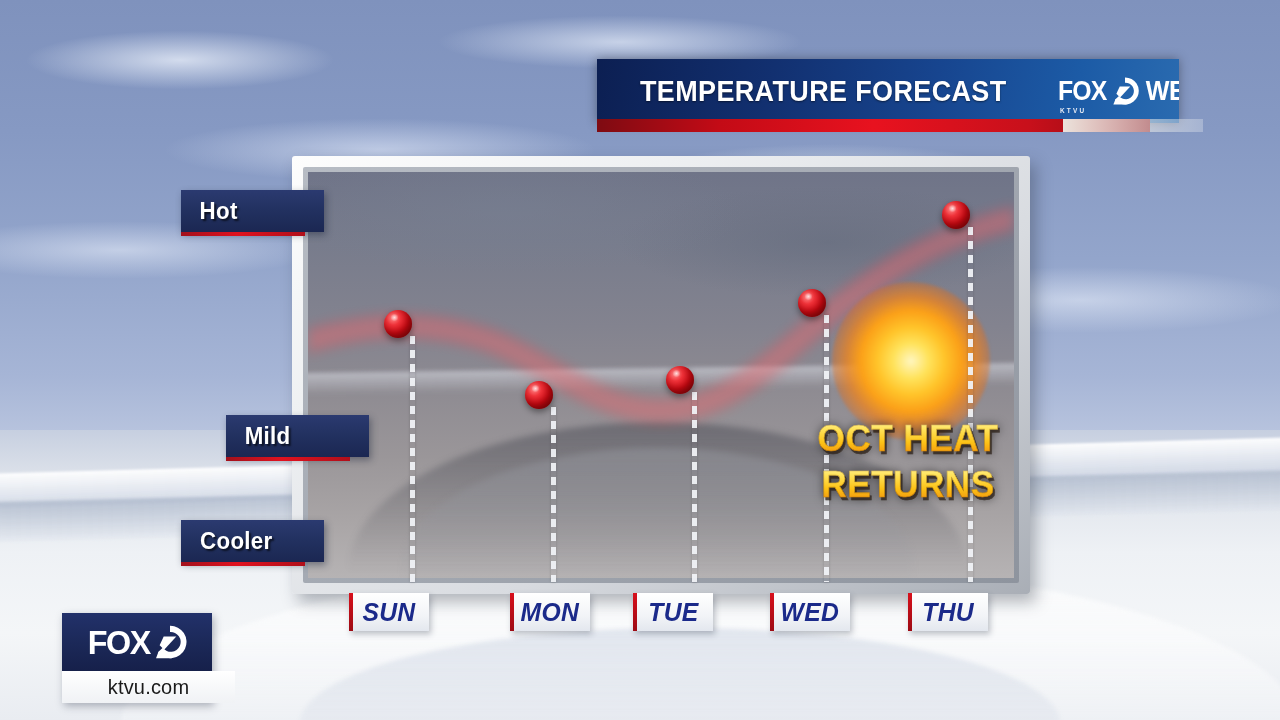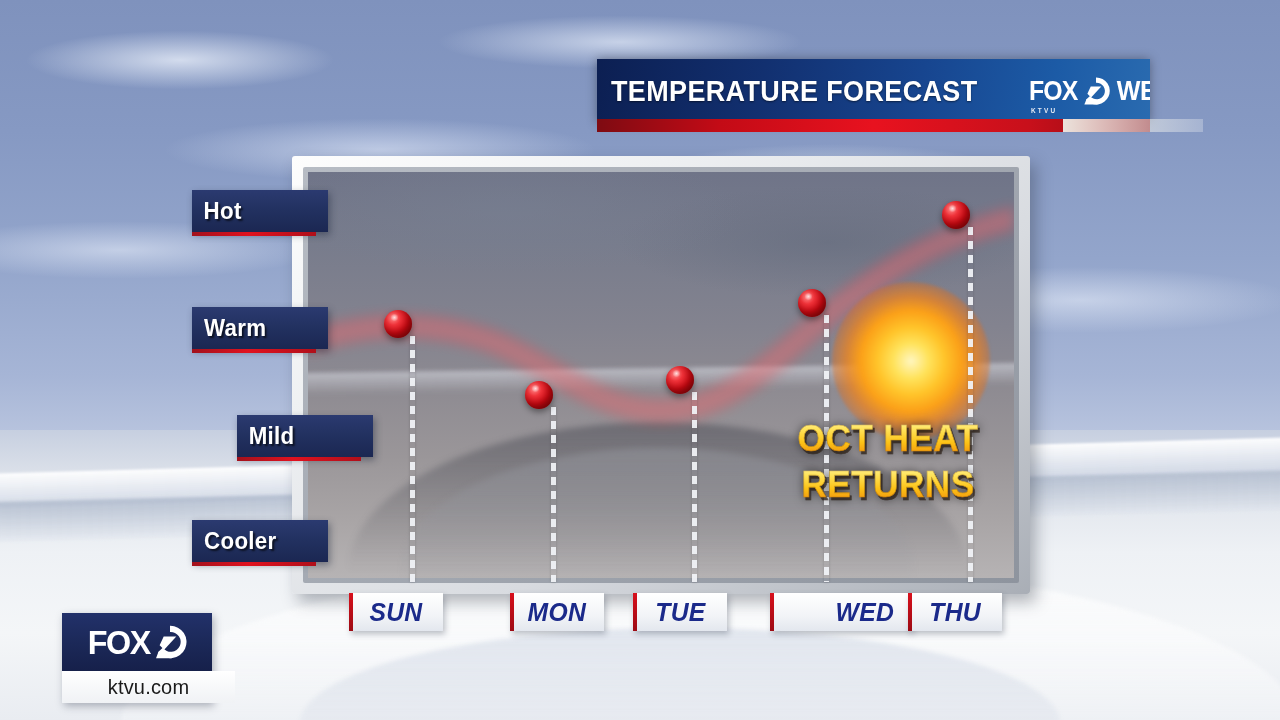--- a/index.html
+++ b/index.html
@@ -74,20 +74,21 @@
   
   .banner {
     position: absolute;
     left: 597px; top: 59px;
     width: 553px; height: 64px;
     background: linear-gradient(100deg, #0c1f52 0%, #123070 30%, #17458f 58%, #1c5ba6 82%, #2a6bb0 100%);
     box-shadow: 0 0 10px rgba(0,0,0,.35);
     display: flex;
     align-items: center;
     overflow: hidden;
+    padding-left: 29px;
   }
   .banner-title {
     color: #ffffff;
     font-size: 29px;
     font-weight: bold;
     letter-spacing: .4px;
     margin-left: 14px;
     white-space: nowrap;
     text-shadow: 0 1px 2px rgba(0,0,0,.5);
     transform: scaleX(.93);
@@ -241,21 +242,21 @@
     position: absolute;
     left: 6px; top: 4px;
     width: 9px; height: 7px;
     border-radius: 50%;
     background: radial-gradient(circle, rgba(255,225,225,.95), rgba(255,200,200,0) 70%);
   }
 
   
   .headline {
     position: absolute;
-    left: 782px; top: 416px;
+    left: 802px; top: 416px;
     width: 212px;
     text-align: center;
     line-height: 46px;
     pointer-events: none;
   }
   .headline span {
     display: block;
     font-size: 37px;
     font-weight: bold;
     font-style: normal;
@@ -265,27 +266,28 @@
     -webkit-background-clip: text;
     background-clip: text;
     color: transparent;
     -webkit-text-stroke: 0.6px rgba(120,60,0,.35);
     filter: drop-shadow(2px 3px 0 rgba(42,30,20,.75)) drop-shadow(0 0 5px rgba(0,0,0,.5));
   }
 
   
   .cat {
     position: absolute;
-    left: 192px;
+    left: 181px;
     width: 136px;
     height: 42px;
     background: linear-gradient(180deg, #2b3a70 0%, #223160 48%, #1b2752 100%);
     box-shadow: 2px 3px 7px rgba(30,40,60,.45);
     display: flex;
     align-items: center;
+    padding-left: 7px;
   }
   .cat-text {
     color: #ffffff;
     font-size: 23px;
     font-weight: bold;
     margin-left: 11px;
     letter-spacing: .3px;
     text-shadow: 2px 2px 2px rgba(0,0,0,.65);
     transform: scaleX(.97);
   }
@@ -293,21 +295,21 @@
     position: absolute;
     left: 0; bottom: -4px;
     width: 124px; height: 4px;
     background: linear-gradient(90deg, #a2111c, #e0121f 45%, #b00f1a 100%);
   }
 
   
   .day {
     position: absolute;
     top: 593px;
-    width: 94px; height: 38px;
+    width: 80px; height: 38px;
     background: linear-gradient(180deg, #ffffff 0%, #f2f4f7 60%, #e3e7ee 100%);
     box-shadow: 2px 3px 6px rgba(40,50,70,.3);
     display: flex;
     align-items: center;
     justify-content: center;
   }
   .day-accent {
     position: absolute;
     left: 0; top: 0;
     width: 4px; height: 38px;
@@ -425,24 +427,20 @@
 
   <div class="headline">
     <span>OCT HEAT</span>
     <span>RETURNS</span>
   </div>
 
   <div class="cat" style="top:190px;">
     <div class="cat-text">Hot</div>
     <div class="cat-rule"></div>
   </div>
-  <div class="cat" style="top:307px;">
-    <div class="cat-text">Warm</div>
-    <div class="cat-rule"></div>
-  </div>
   <div class="cat" style="top:415px;margin-left:45px;">
     <div class="cat-text">Mild</div>
     <div class="cat-rule"></div>
   </div>
   <div class="cat" style="top:520px;">
     <div class="cat-text">Cooler</div>
     <div class="cat-rule"></div>
   </div>
 
   <div class="day" style="left:349px;">
@@ -450,21 +448,21 @@
     <div class="day-text">SUN</div>
   </div>
   <div class="day" style="left:510px;">
     <div class="day-accent"></div>
     <div class="day-text">MON</div>
   </div>
   <div class="day" style="left:633px;text-align:center;">
     <div class="day-accent"></div>
     <div class="day-text">TUE</div>
   </div>
-  <div class="day" style="left:770px;padding-left:48px;">
+  <div class="day" style="left:770px;">
     <div class="day-accent"></div>
     <div class="day-text">WED</div>
   </div>
   <div class="day" style="left:908px;">
     <div class="day-accent"></div>
     <div class="day-text">THU</div>
   </div>
 
   <div class="bug">
     <div class="bug-top">

